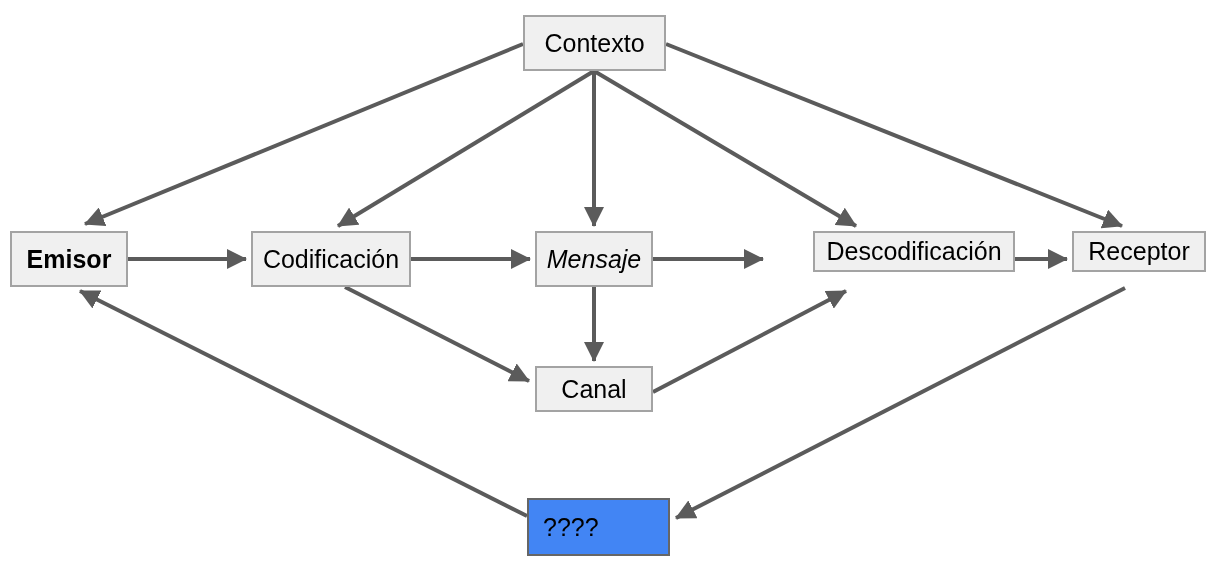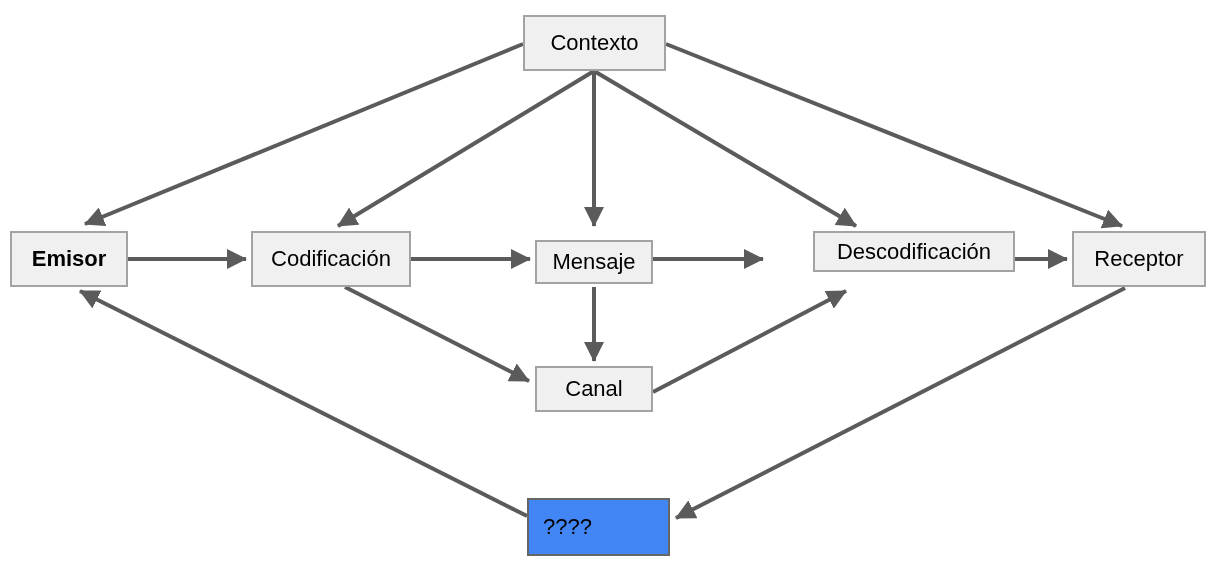--- a/index.html
+++ b/index.html
@@ -21,21 +21,21 @@
     top: 0;
     width: 100%;
     height: 100%;
   }
   .node {
     position: absolute;
     box-sizing: border-box;
     display: flex;
     align-items: center;
     justify-content: center;
-    font-size: 22px;
+    font-size: 25px;
     color: #000000;
     background: #f0f0f0;
     border: 2px solid #a3a3a3;
     white-space: nowrap;
   }
   .node.highlight {
     background: #4285f4;
     border-color: #666666;
     justify-content: flex-start;
     padding-left: 14px;
@@ -65,19 +65,19 @@
         <line x1="594" y1="287" x2="594" y2="361" stroke="#5b5b5b" stroke-width="4" marker-end="url(#arrowhead)"></line>
         <line x1="653" y1="392" x2="846" y2="291" stroke="#5b5b5b" stroke-width="4" marker-end="url(#arrowhead)"></line>
         <line x1="1125" y1="288" x2="676" y2="518" stroke="#5b5b5b" stroke-width="4" marker-end="url(#arrowhead)"></line>
         <line x1="527" y1="516" x2="80" y2="291" stroke="#5b5b5b" stroke-width="4" marker-end="url(#arrowhead)"></line>
       </g>
   </svg>
   <div id="nodes">
       <div class="node" style="left: 523px; top: 15px; width: 143px; height: 56px;">Contexto</div>
       <div class="node" style="left: 10px; top: 231px; width: 118px; height: 56px; font-weight: bold;">Emisor</div>
       <div class="node" style="left: 251px; top: 231px; width: 160px; height: 56px;">Codificación</div>
-      <div class="node" style="left: 535px; top: 240px; width: 118px; height: 44px;">Mensaje</div>
+      <div class="node" style="left: 535px; top: 231px; width: 118px; height: 56px; font-style: italic;">Mensaje</div>
       <div class="node" style="left: 813px; top: 231px; width: 202px; height: 41px;">Descodificación</div>
-      <div class="node" style="left: 1072px; top: 231px; width: 134px; height: 56px;">Receptor</div>
+      <div class="node" style="left: 1072px; top: 231px; width: 134px; height: 41px;">Receptor</div>
       <div class="node" style="left: 535px; top: 366px; width: 118px; height: 46px;">Canal</div>
       <div class="node highlight" style="left: 527px; top: 498px; width: 143px; height: 58px;">????</div>
     </div>
 </div>
 
 </body></html>

